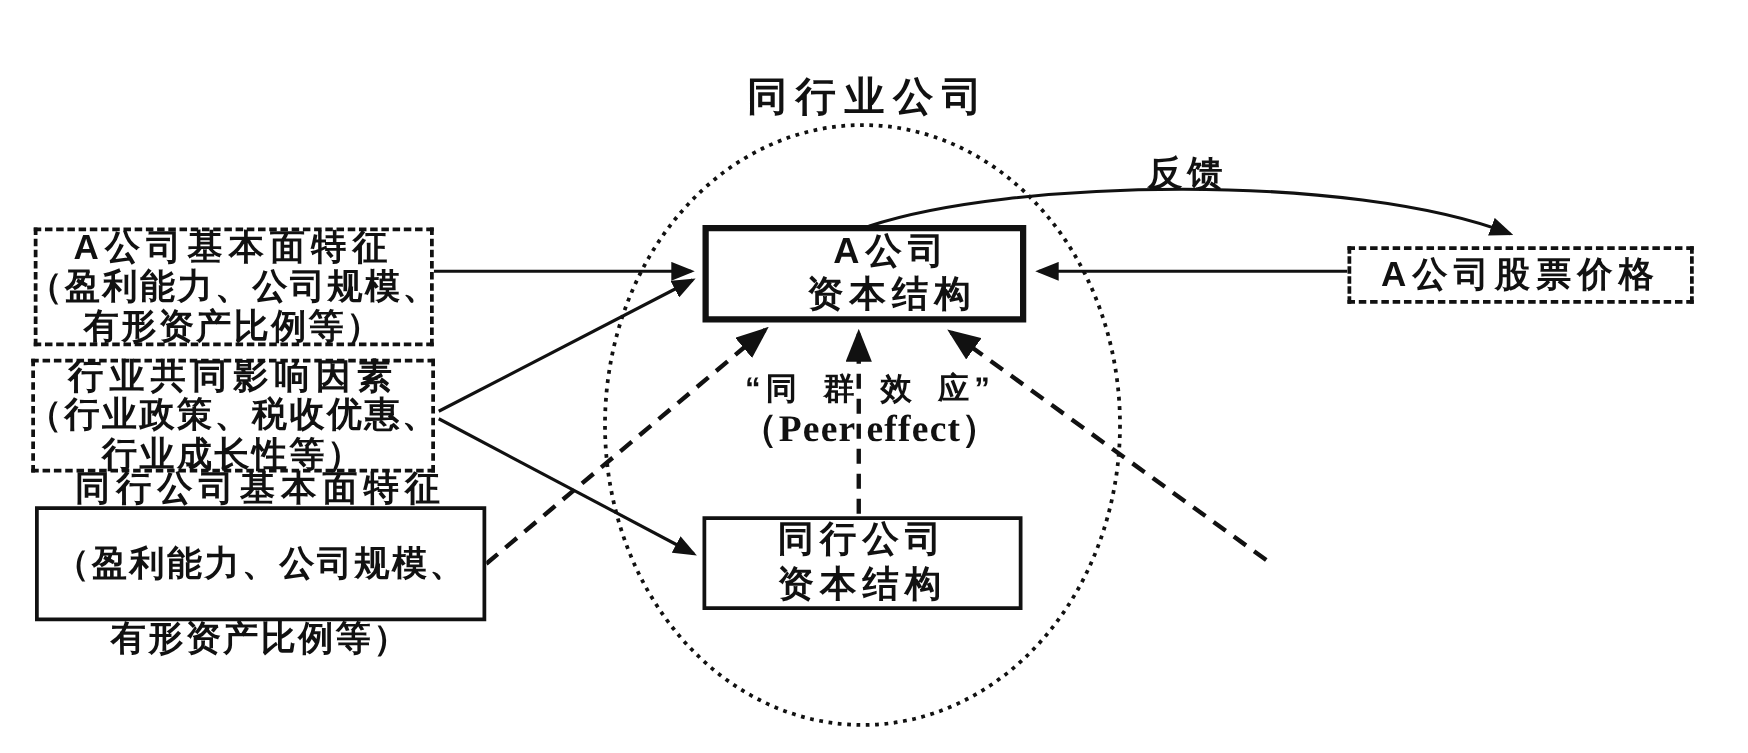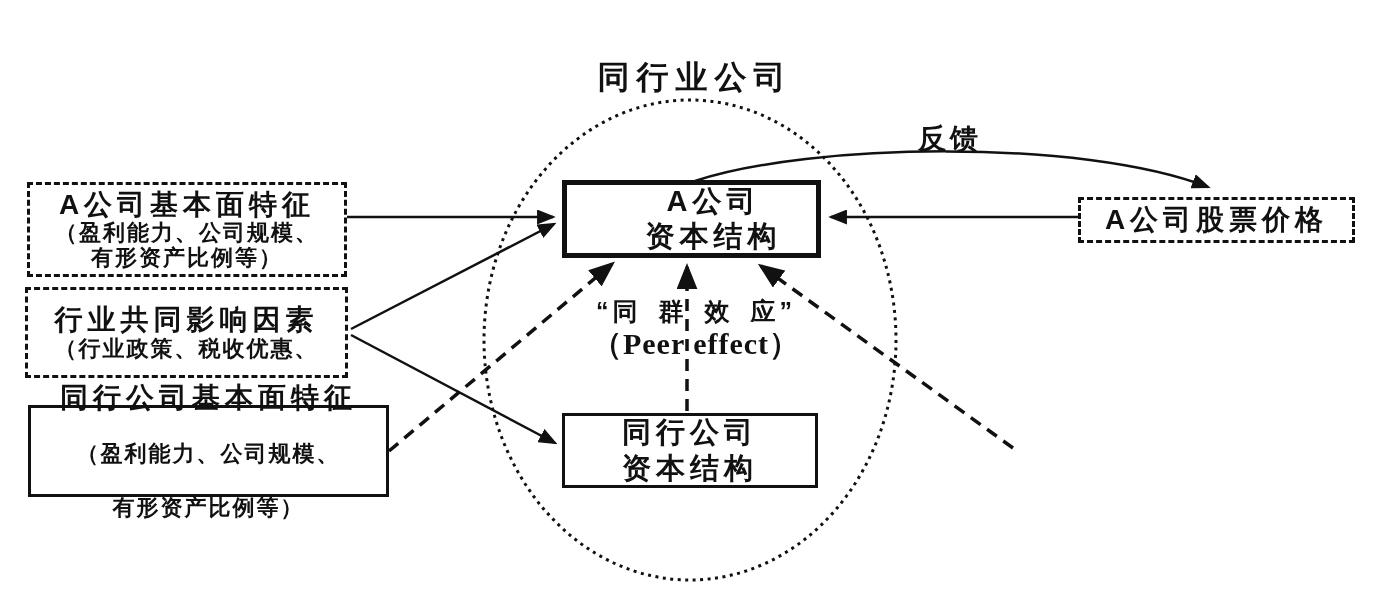--- a/index.html
+++ b/index.html
@@ -27,21 +27,21 @@
     justify-content: center;
     align-items: center;
     text-align: center;
     font-weight: 700;
     z-index: 2;
   }
   .b-dashed { border: 3px dashed #111111; }
   .b-solid  { border: 3px solid  #111111; }
   .b-thick  { border: 5px solid  #111111; padding-left: 44px; }
   .t-main { font-size: 28px; letter-spacing: 5px; line-height: 1.12; white-space: nowrap; }
-  .t-sub  { font-size: 22px; letter-spacing: 2px; line-height: 1.15; white-space: nowrap; text-align: center; }
+  .t-sub  { font-size: 28px; letter-spacing: 2px; line-height: 1.15; white-space: nowrap; text-align: center; }
   .t-big  { font-size: 29px; letter-spacing: 5px; line-height: 1.22; white-space: nowrap; }
   .t-one  { font-size: 28px; letter-spacing: 5px; line-height: 1.1;  white-space: nowrap; }
   .group-title {
     position: absolute;
     left: 560px; top: 56px; width: 270px;
     text-align: center;
     font-size: 32px; font-weight: 700; letter-spacing: 7px;
     z-index: 3; white-space: nowrap;
   }
   .center-label {
@@ -101,20 +101,21 @@
 
   <div class="box b-dashed" style="left:27px; top:182px; width:320px; height:95px;">
     <div class="t-main">A公司基本面特征</div>
     <div class="t-sub">（盈利能力、公司规模、</div>
     <div class="t-sub">有形资产比例等）</div>
   </div>
 
   <div class="box b-dashed" style="left:25px; top:287px; width:323px; height:91px;">
     <div class="t-main">行业共同影响因素</div>
     <div class="t-sub">（行业政策、税收优惠、</div>
+    <div class="t-sub">行业成长性等）</div>
   </div>
 
   <div class="box b-solid" style="left:28px; top:405px; width:361px; height:92px;gap:28px;">
     <div class="t-main">同行公司基本面特征</div>
     <div class="t-sub">（盈利能力、公司规模、</div>
     <div class="t-sub">有形资产比例等）</div>
   </div>
 
   <div class="box b-thick" style="left:562px; top:180px; width:259px; height:78px;">
     <div class="t-big">A公司</div>

